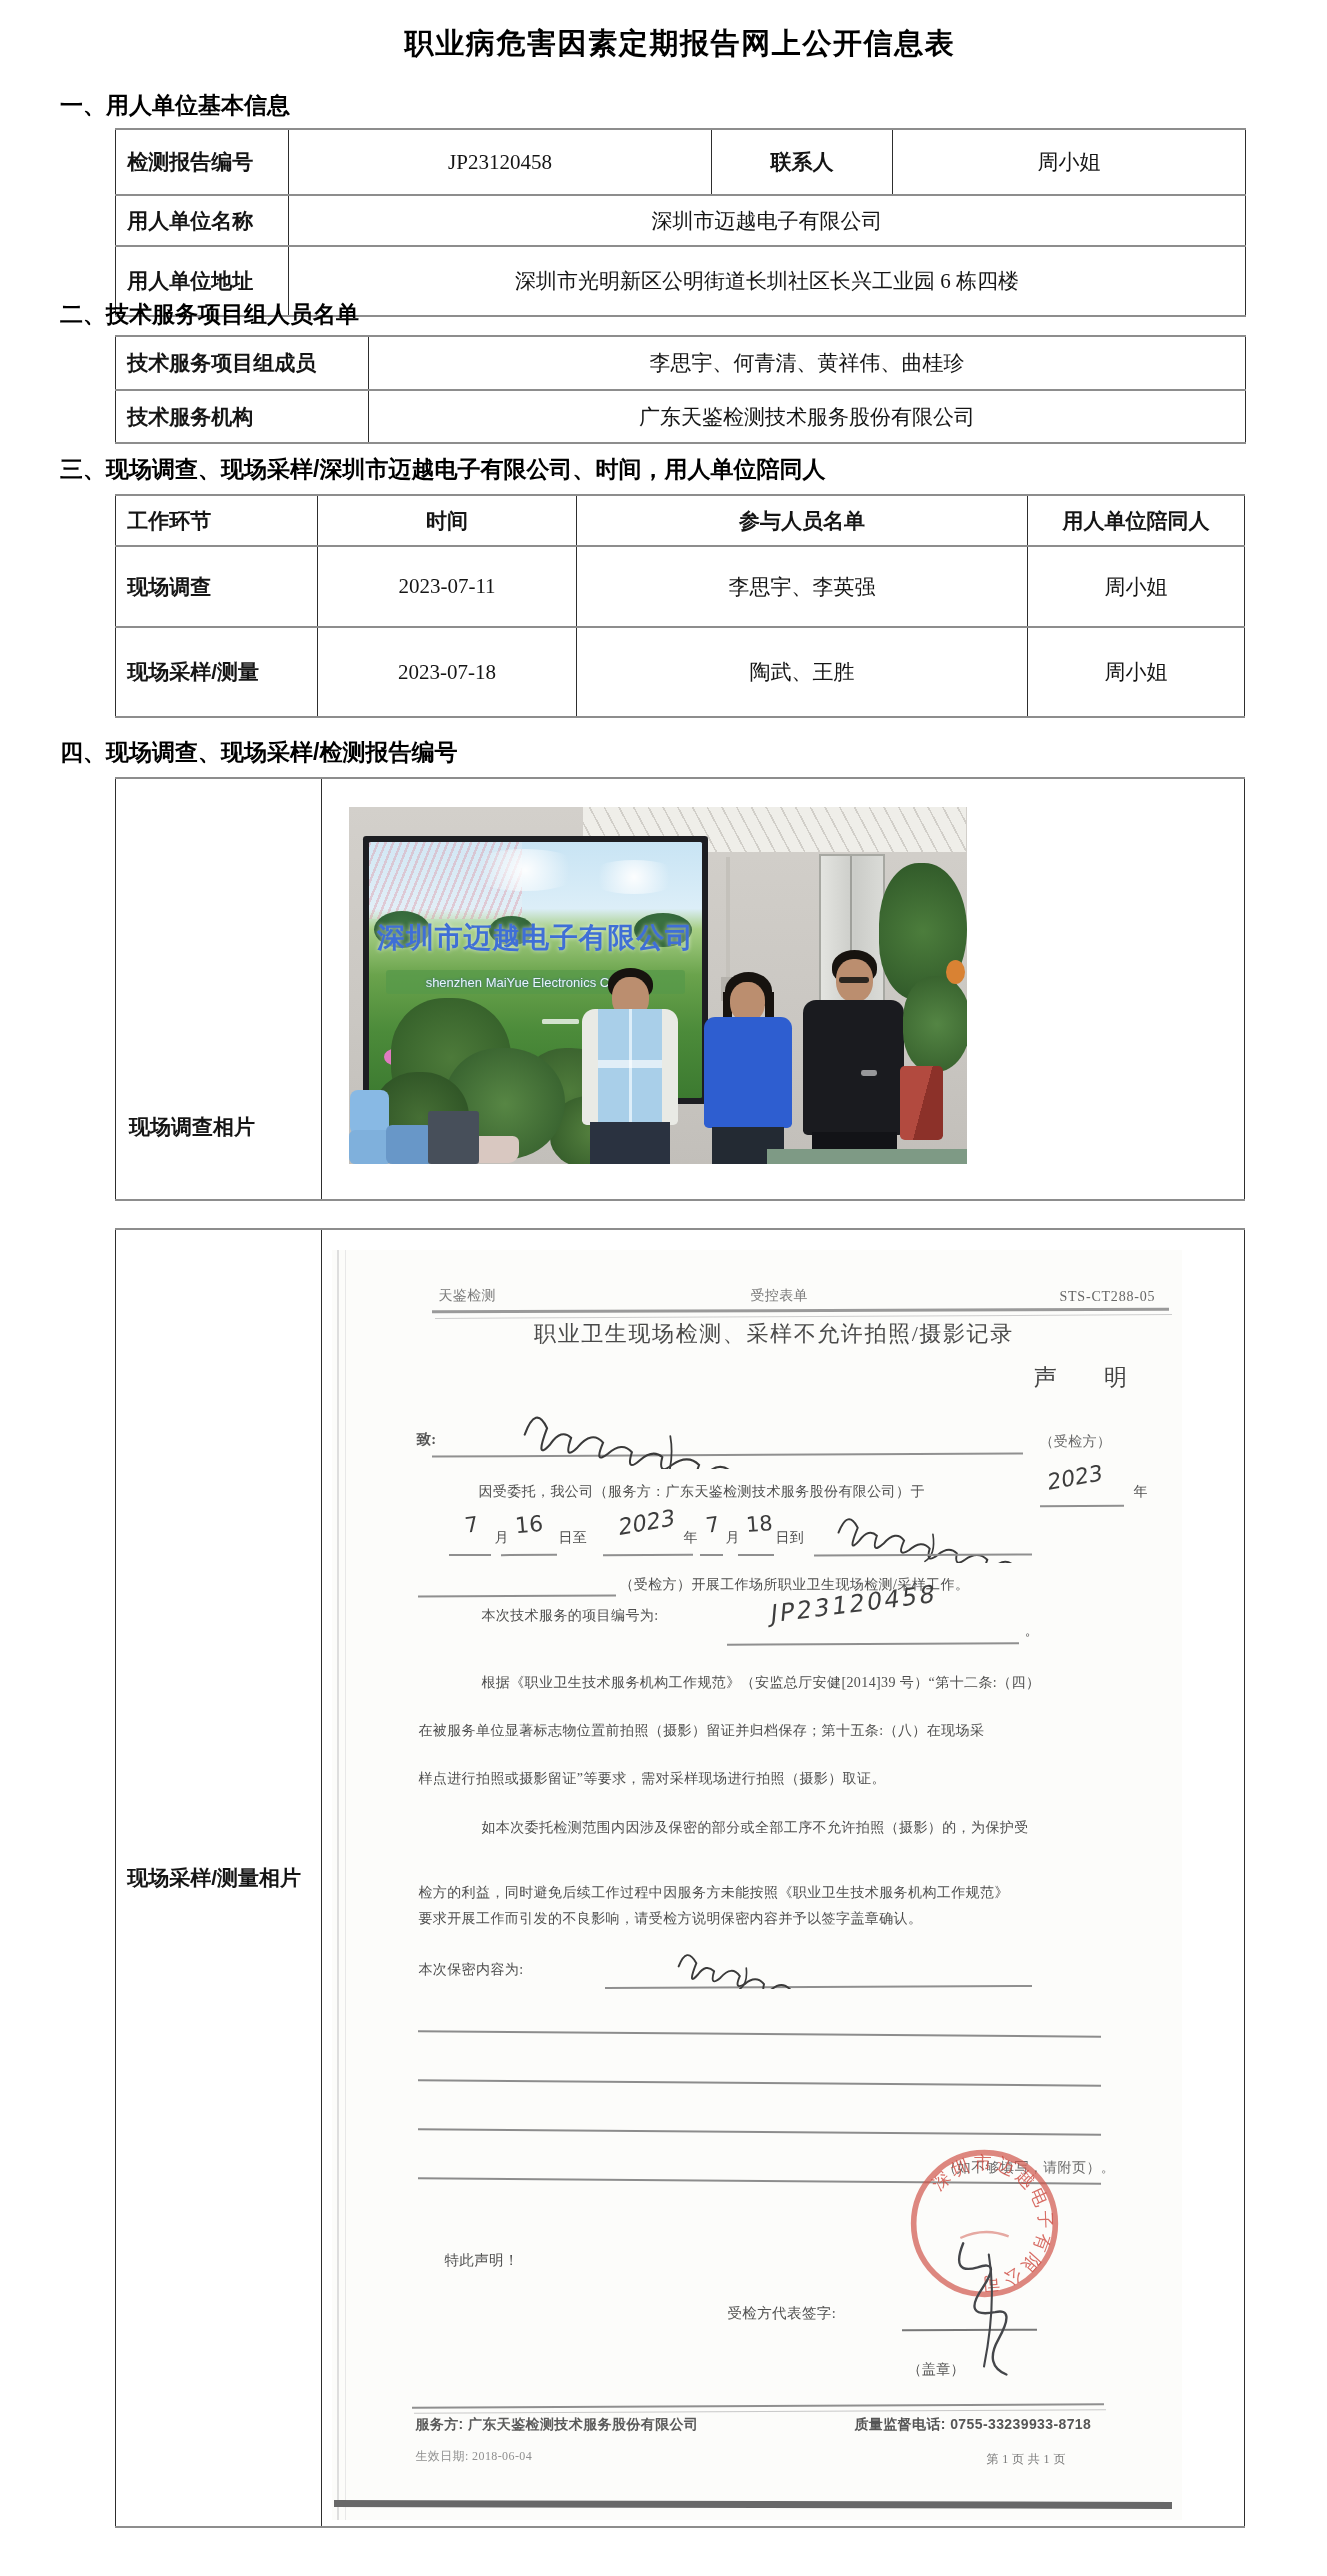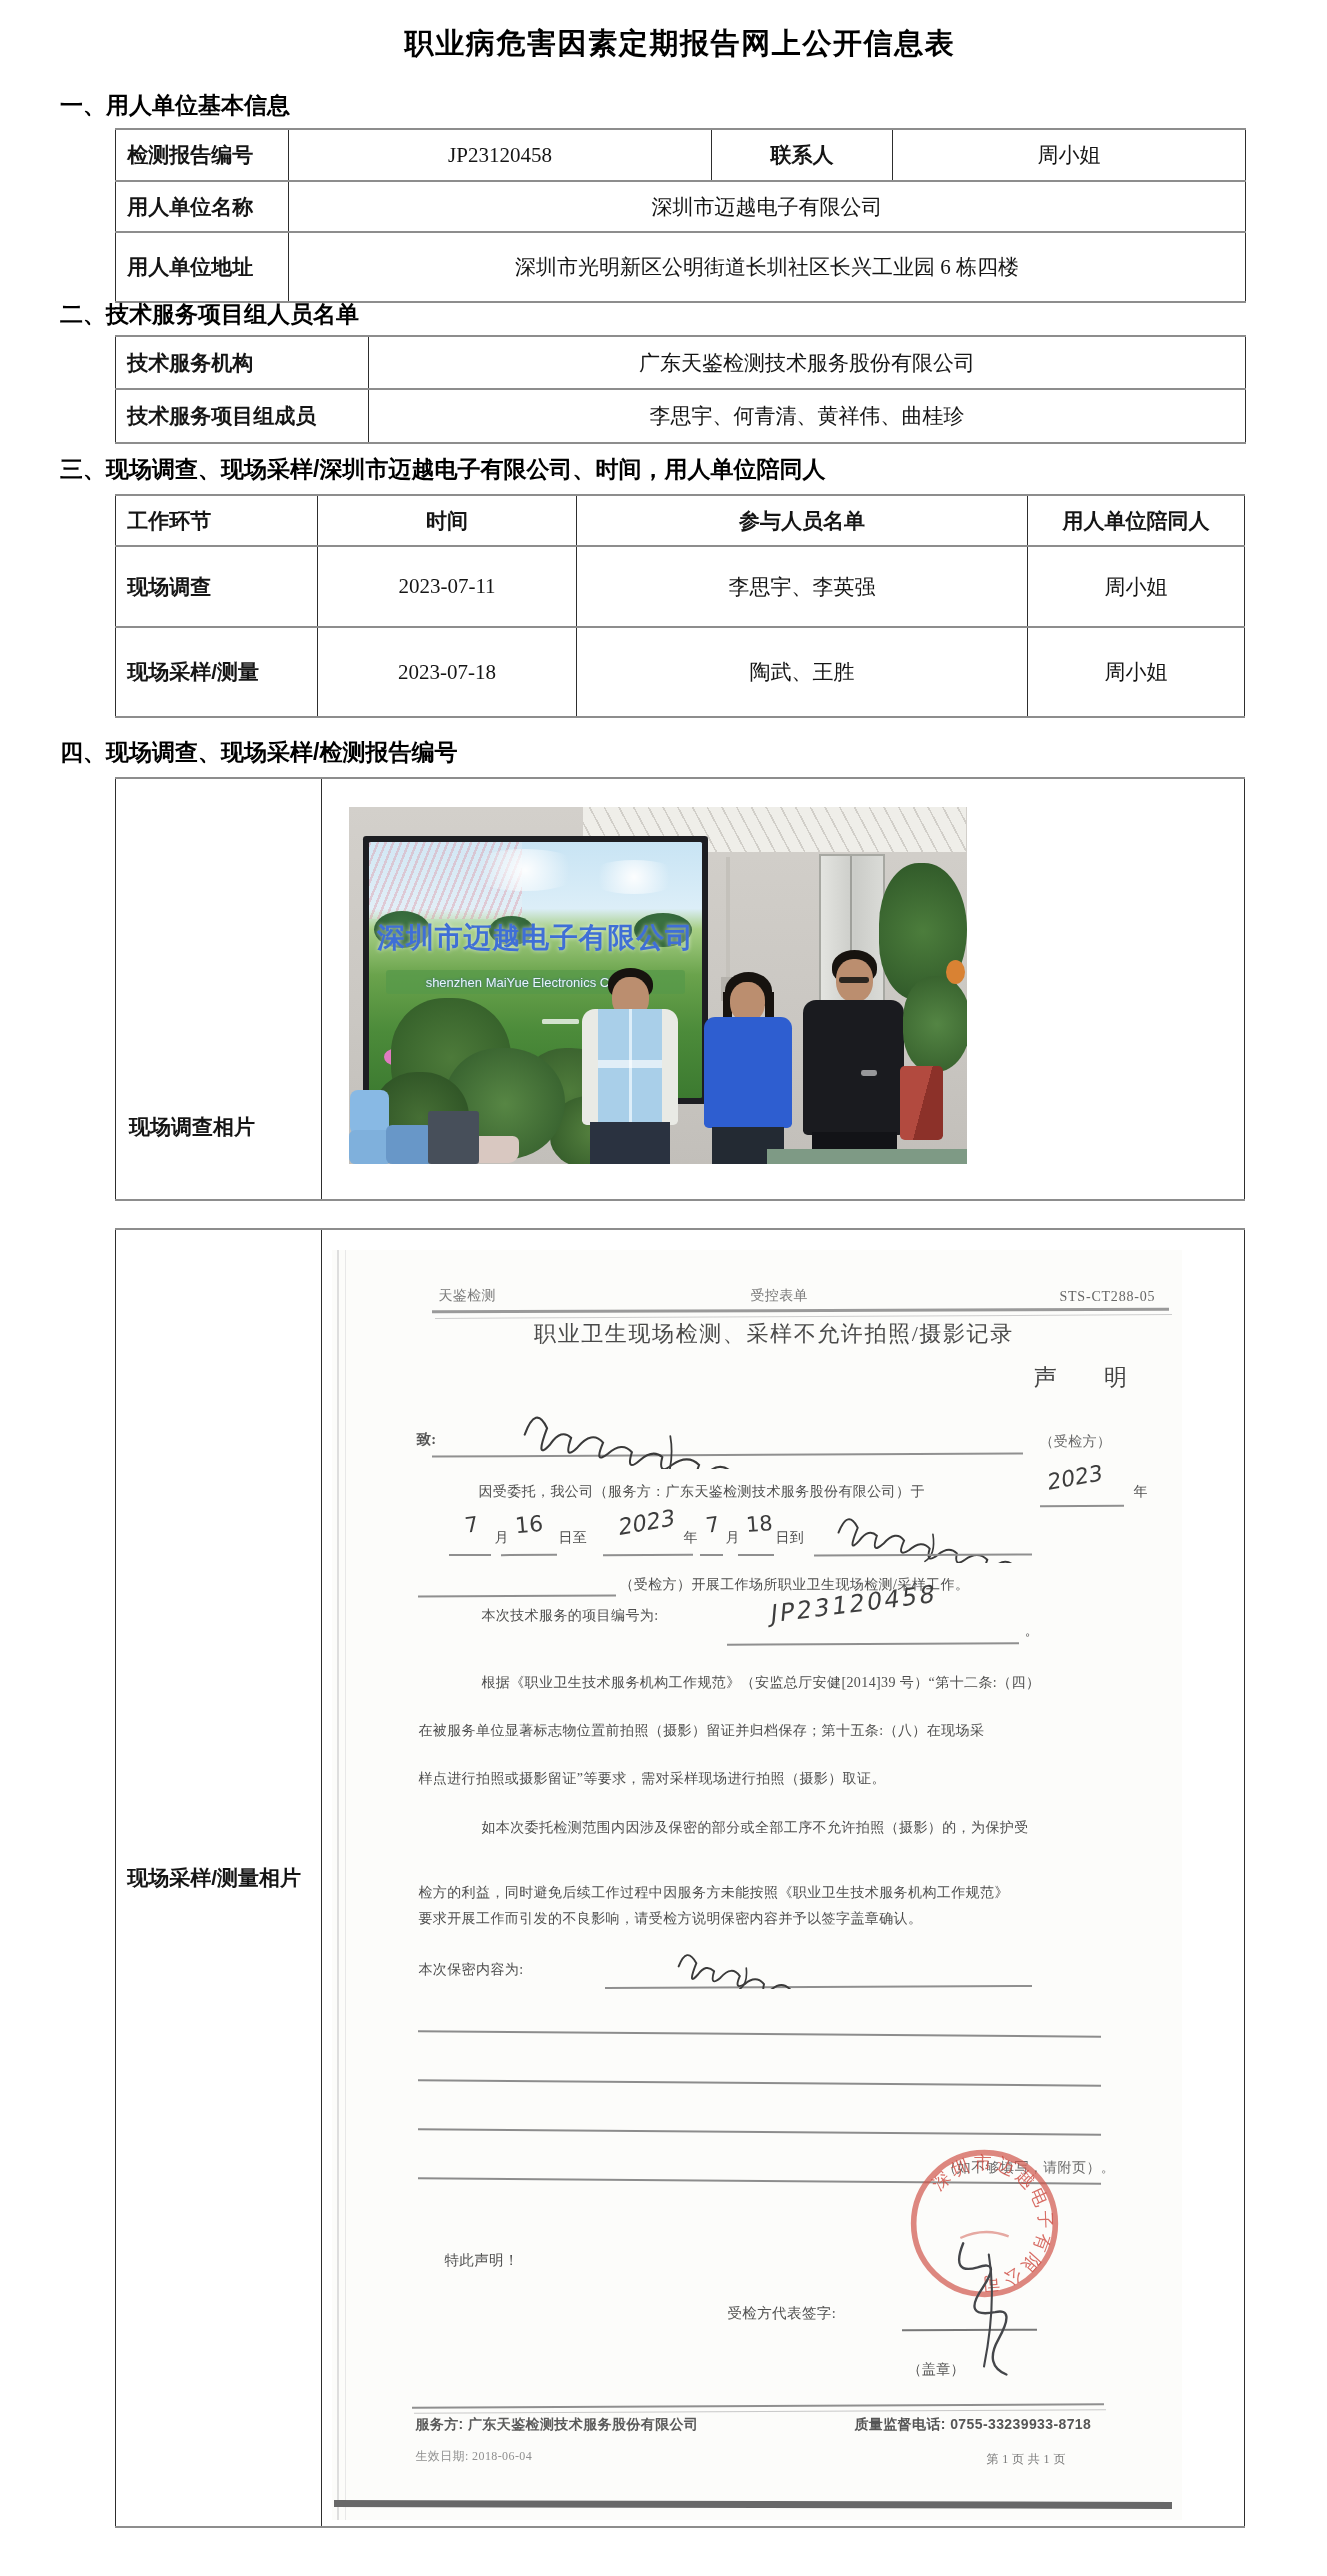--- a/index.html
+++ b/index.html
@@ -72,21 +72,21 @@
 
   <div class="sec-h" style="top:90px">一、用人单位基本信息</div>
   <table class="grid" style="left:115px;top:128px;width:1130px">
     <colgroup>
         <col style="width:173px">
         <col style="width:423px">
         <col style="width:181px">
         <col style="width:353px">
       </colgroup>
     <tbody>
-        <tr style="height:52px">
+        <tr style="height:66px">
       <td class="lbl">检测报告编号</td>
       <td class="val">JP23120458</td>
       <td class="hdr">联系人</td>
       <td class="val">周小姐</td>
     </tr>
     <tr style="height:51px">
       <td class="lbl">用人单位名称</td>
       <td class="val" colspan="3">深圳市迈越电子有限公司</td>
     </tr>
     <tr style="height:70px">
@@ -96,27 +96,27 @@
   </tbody>
     </table>
 
   <div class="sec-h" style="top:299px">二、技术服务项目组人员名单</div>
   <table class="grid" style="left:115px;top:335px;width:1130px">
     <colgroup>
         <col style="width:253px">
         <col style="width:877px">
       </colgroup>
     <tbody>
-        <tr style="height:53px">
+        <tr style="height:54px">
+      <td class="lbl">技术服务项目组成员</td>
+      <td class="val">李思宇、何青清、黄祥伟、曲桂珍</td>
+    </tr>
+    <tr style="height:53px">
       <td class="lbl">技术服务机构</td>
       <td class="val">广东天鉴检测技术服务股份有限公司</td>
-    </tr>
-    <tr style="height:54px">
-      <td class="lbl">技术服务项目组成员</td>
-      <td class="val">李思宇、何青清、黄祥伟、曲桂珍</td>
     </tr>
   </tbody>
     </table>
 
   <div class="sec-h" style="top:454px">三、现场调查、现场采样/深圳市迈越电子有限公司、时间，用人单位陪同人</div>
   <table class="grid" style="left:115px;top:494px;width:1130px">
     <colgroup>
         <col style="width:202px">
         <col style="width:259px">
         <col style="width:451px">

